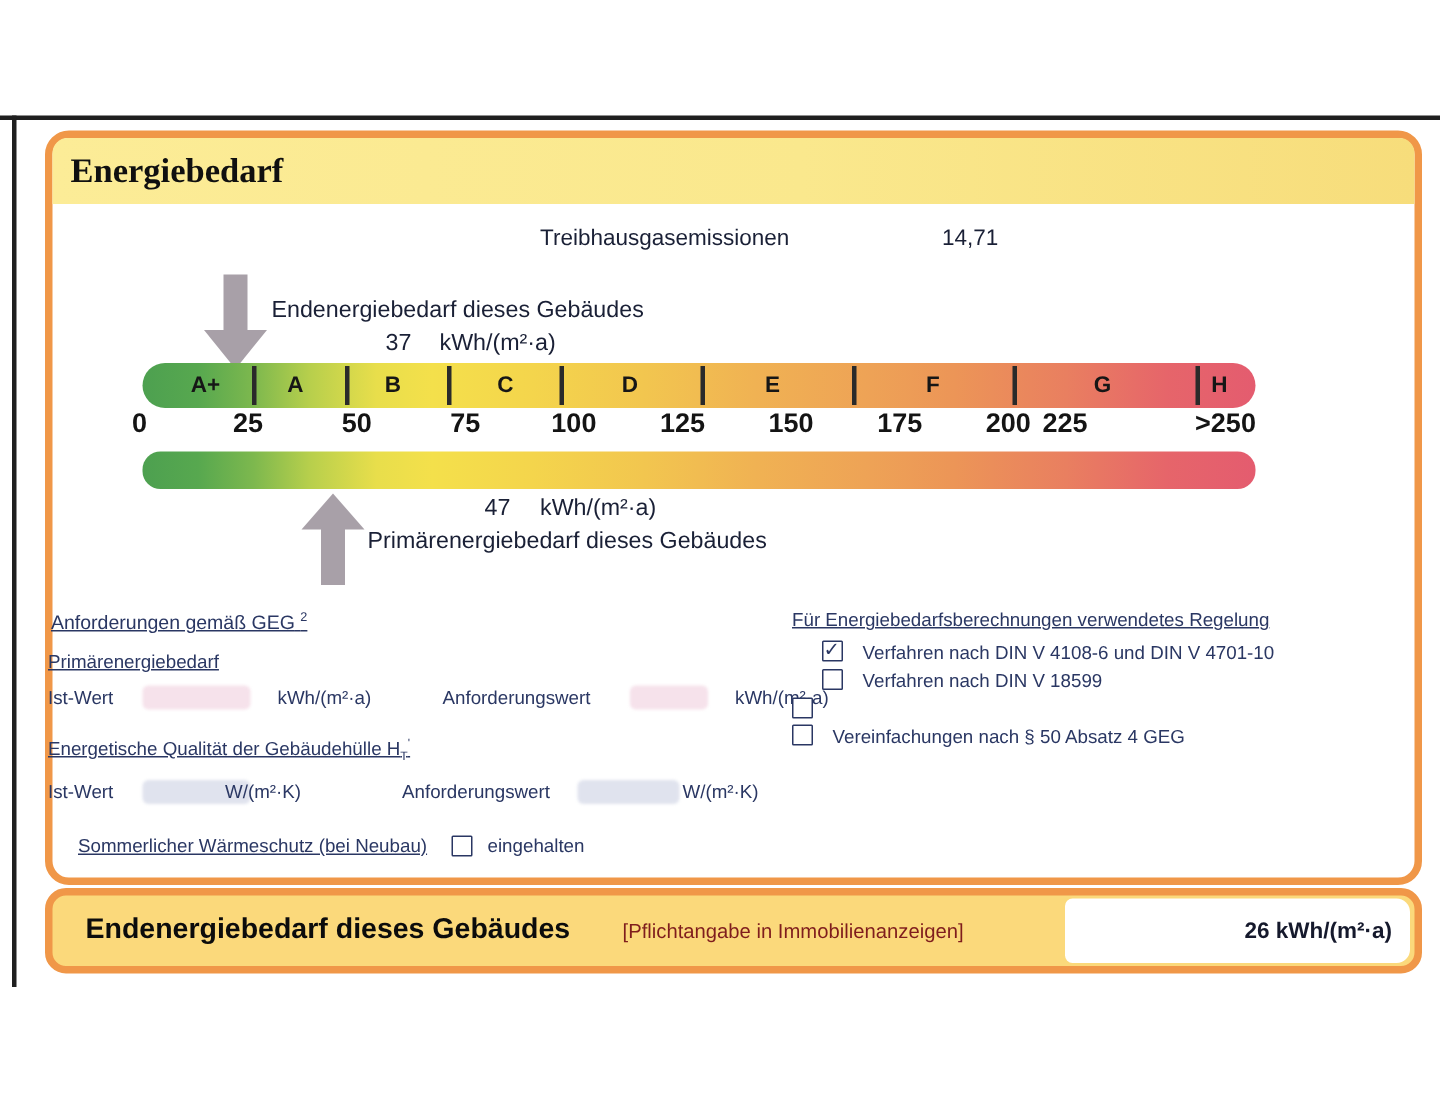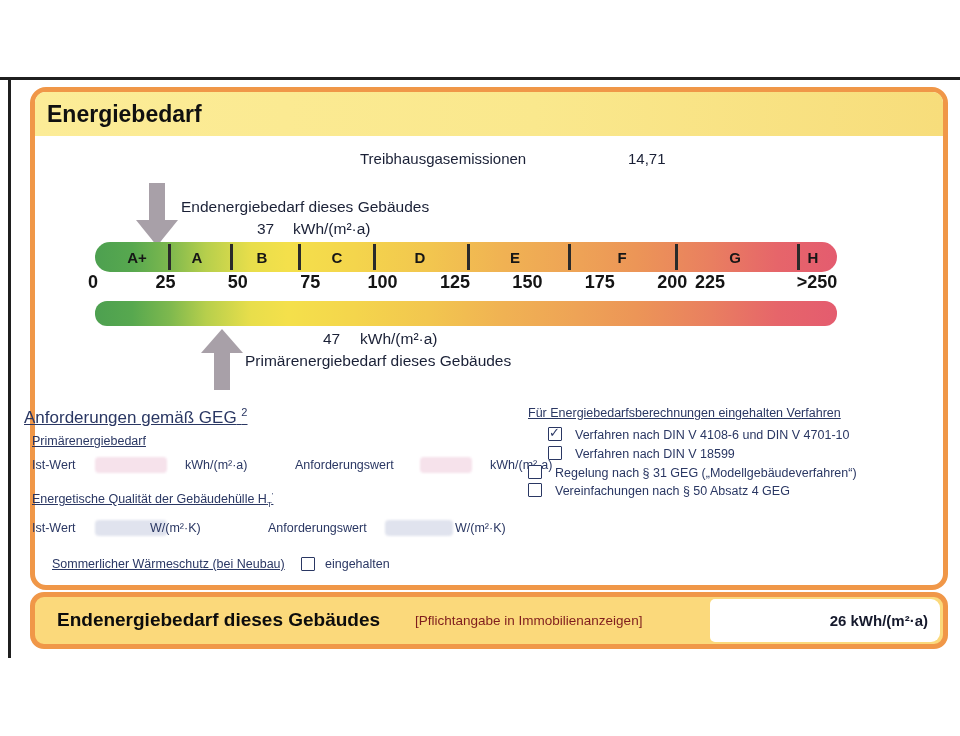--- a/index.html
+++ b/index.html
@@ -8,21 +8,21 @@
 
   
   .frame-top{position:absolute;left:0;top:77px;width:960px;height:3px;background:#1f1f1f;}
   .frame-left{position:absolute;left:8px;top:77px;width:3px;height:581px;background:#1f1f1f;}
 
   
   .panel{position:absolute;left:30px;top:87px;width:908px;height:493px;background:#ffffff;
          border:5px solid #f09748;border-radius:16px;}
   .panel-header{position:absolute;left:0;top:0;right:0;height:44px;border-radius:10px 10px 0 0;
          background:linear-gradient(90deg,#fcec97 0%,#fae88d 55%,#f7dd7b 100%);}
-  .panel-title{position:absolute;left:12px;top:9px;font-size:23px;font-weight:bold;color:#101010;}
+  .panel-title{position:absolute;left:12px;top:9px;font-size:23px;font-weight:bold;color:#101010;font-family:Liberation Serif, serif;}
 
   .abs{position:absolute;}
   .navy{color:#2a3763;}
   .dark{color:#1a2036;}
   .b{font-weight:normal;}
 
   
   .ghg-label{left:360px;top:150px;font-size:15px;}
   .ghg-value{left:628px;top:150px;font-size:15px;}
   .ghg-unit{left:703px;top:150px;font-size:15px;}
@@ -53,21 +53,21 @@
       background:linear-gradient(90deg,#4da050 0%,#57a84f 5%,#7db84e 10%,#b7cf4c 15%,#e8de4b 21%,
       #f4e04b 26%,#f4d54c 35%,#f2c64f 45%,#f0b253 55%,#eea356 65%,#ec9557 73%,#e97f60 83%,
       #e6656a 92%,#e45c6f 100%);}
 
   .pri-value{left:323px;top:330px;font-size:15.5px;}
   .pri-unit{left:360px;top:330px;font-size:15.5px;}
   .pri-heading{left:245px;top:352px;font-size:15.5px;}
 
   
   .u{text-decoration:underline;}
-  .req-h1{left:24px;top:406px;font-size:17px;}
+  .req-h1{left:34px;top:406px;font-size:13px;}
   .req-h2{left:32px;top:434px;font-size:12.5px;}
   .req-row{font-size:12.5px;}
   .smudge-pink{position:absolute;border-radius:4px;background:rgba(224,160,190,0.30);filter:blur(1px);}
   .smudge-gray{position:absolute;border-radius:4px;background:rgba(165,175,205,0.35);filter:blur(1px);}
 
   .cb{width:12px;height:12px;border:1.6px solid #2a3763;display:inline-block;position:relative;
       background:#fff;border-radius:1px;}
   .cb.checked::after{content:"✓";position:absolute;left:0px;top:-3px;font-size:13px;
       font-weight:bold;color:#2a3763;}
 
@@ -164,25 +164,25 @@
   <div class="smudge-gray" style="left:385px;top:520px;width:68px;height:16px;"></div>
   <span class="abs navy req-row" style="left:32px;top:521px;">Ist-Wert</span>
   <span class="abs navy req-row" style="left:150px;top:521px;">W/(m²·K)</span>
   <span class="abs navy req-row" style="left:268px;top:521px;">Anforderungswert</span>
   <span class="abs navy req-row" style="left:455px;top:521px;">W/(m²·K)</span>
 
   <span class="abs navy u req-row" style="left:32px;top:557px;margin-left:20px;">Sommerlicher Wärmeschutz (bei Neubau)</span>
   <span class="cb" id="summer-cb" style="position:absolute;left:301px;top:557px;"></span>
   <span class="abs navy req-row" style="left:325px;top:557px;">eingehalten</span>
 
-  <span class="abs b navy u methods-title">Für Energiebedarfsberechnungen eingehalten Verfahren</span>
+  <span class="abs b navy u methods-title">Für Energiebedarfsberechnungen verwendetes Regelung</span>
   <div id="method-list">
       <div class="method-row" style="top: 427px; padding-left: 20px;"><span class="cb checked"></span><span class="label navy">Verfahren nach DIN V 4108-6 und DIN V 4701-10</span></div>
       <div class="method-row" style="top: 445.8px; padding-left: 20px;"><span class="cb"></span><span class="label navy">Verfahren nach DIN V 18599</span></div>
-      <div class="method-row" style="top: 464.6px;"><span class="cb"></span><span class="label navy">Regelung nach § 31 GEG („Modellgebäudeverfahren“)</span></div>
+      <div class="method-row" style="top: 464.6px;"><span class="cb"></span></div>
       <div class="method-row" style="top: 483.4px;"><span class="cb"></span><span class="label navy">Vereinfachungen nach § 50 Absatz 4 GEG</span></div>
     </div>
 
   <div class="footer-bar">
     <span class="footer-title">Endenergiebedarf dieses Gebäudes</span>
     <span class="footer-note">[Pflichtangabe in Immobilienanzeigen]</span>
     <div class="footer-valuebox">
       <span class="footer-value">26 kWh/(m²·a)</span>
     </div>
   </div>

